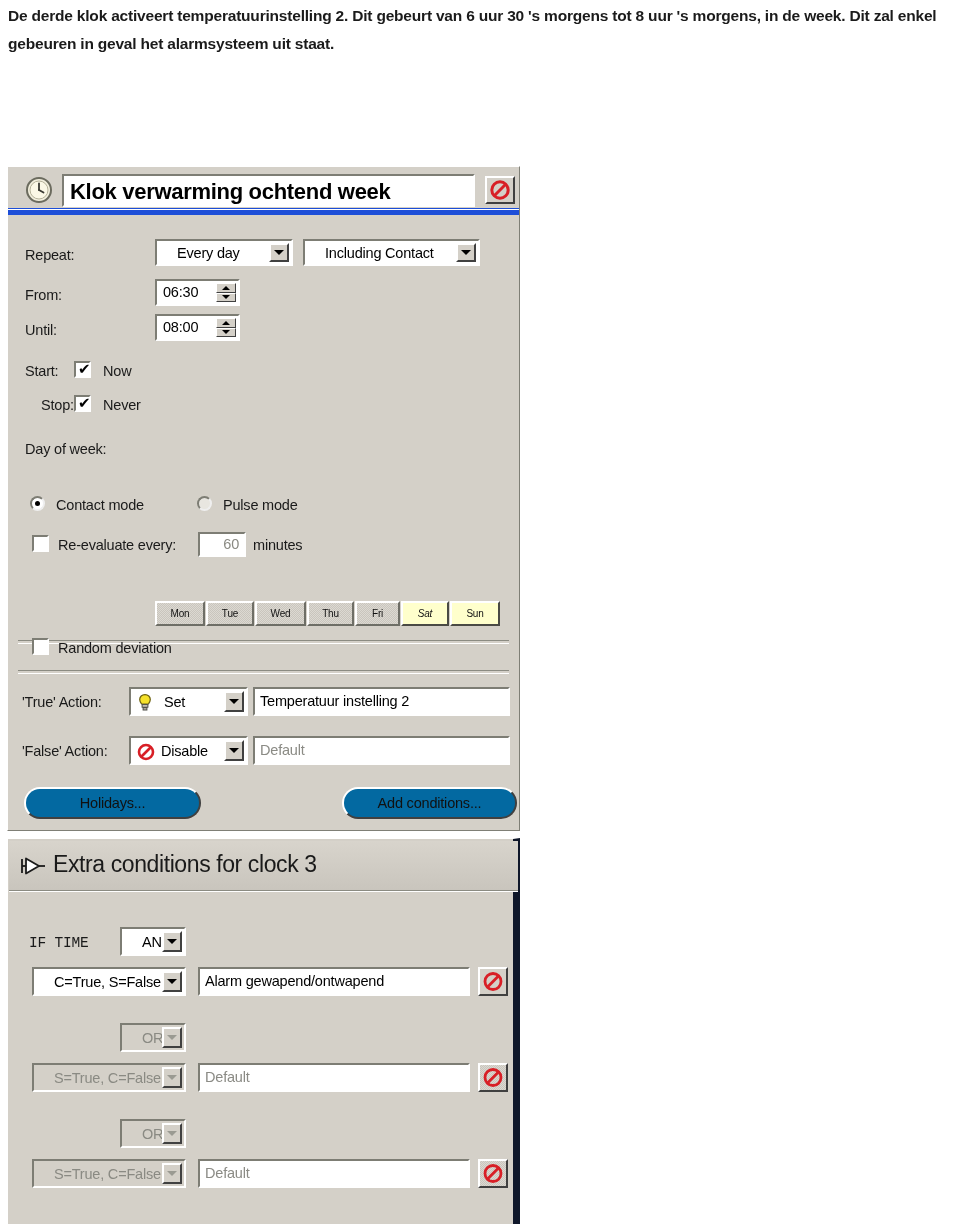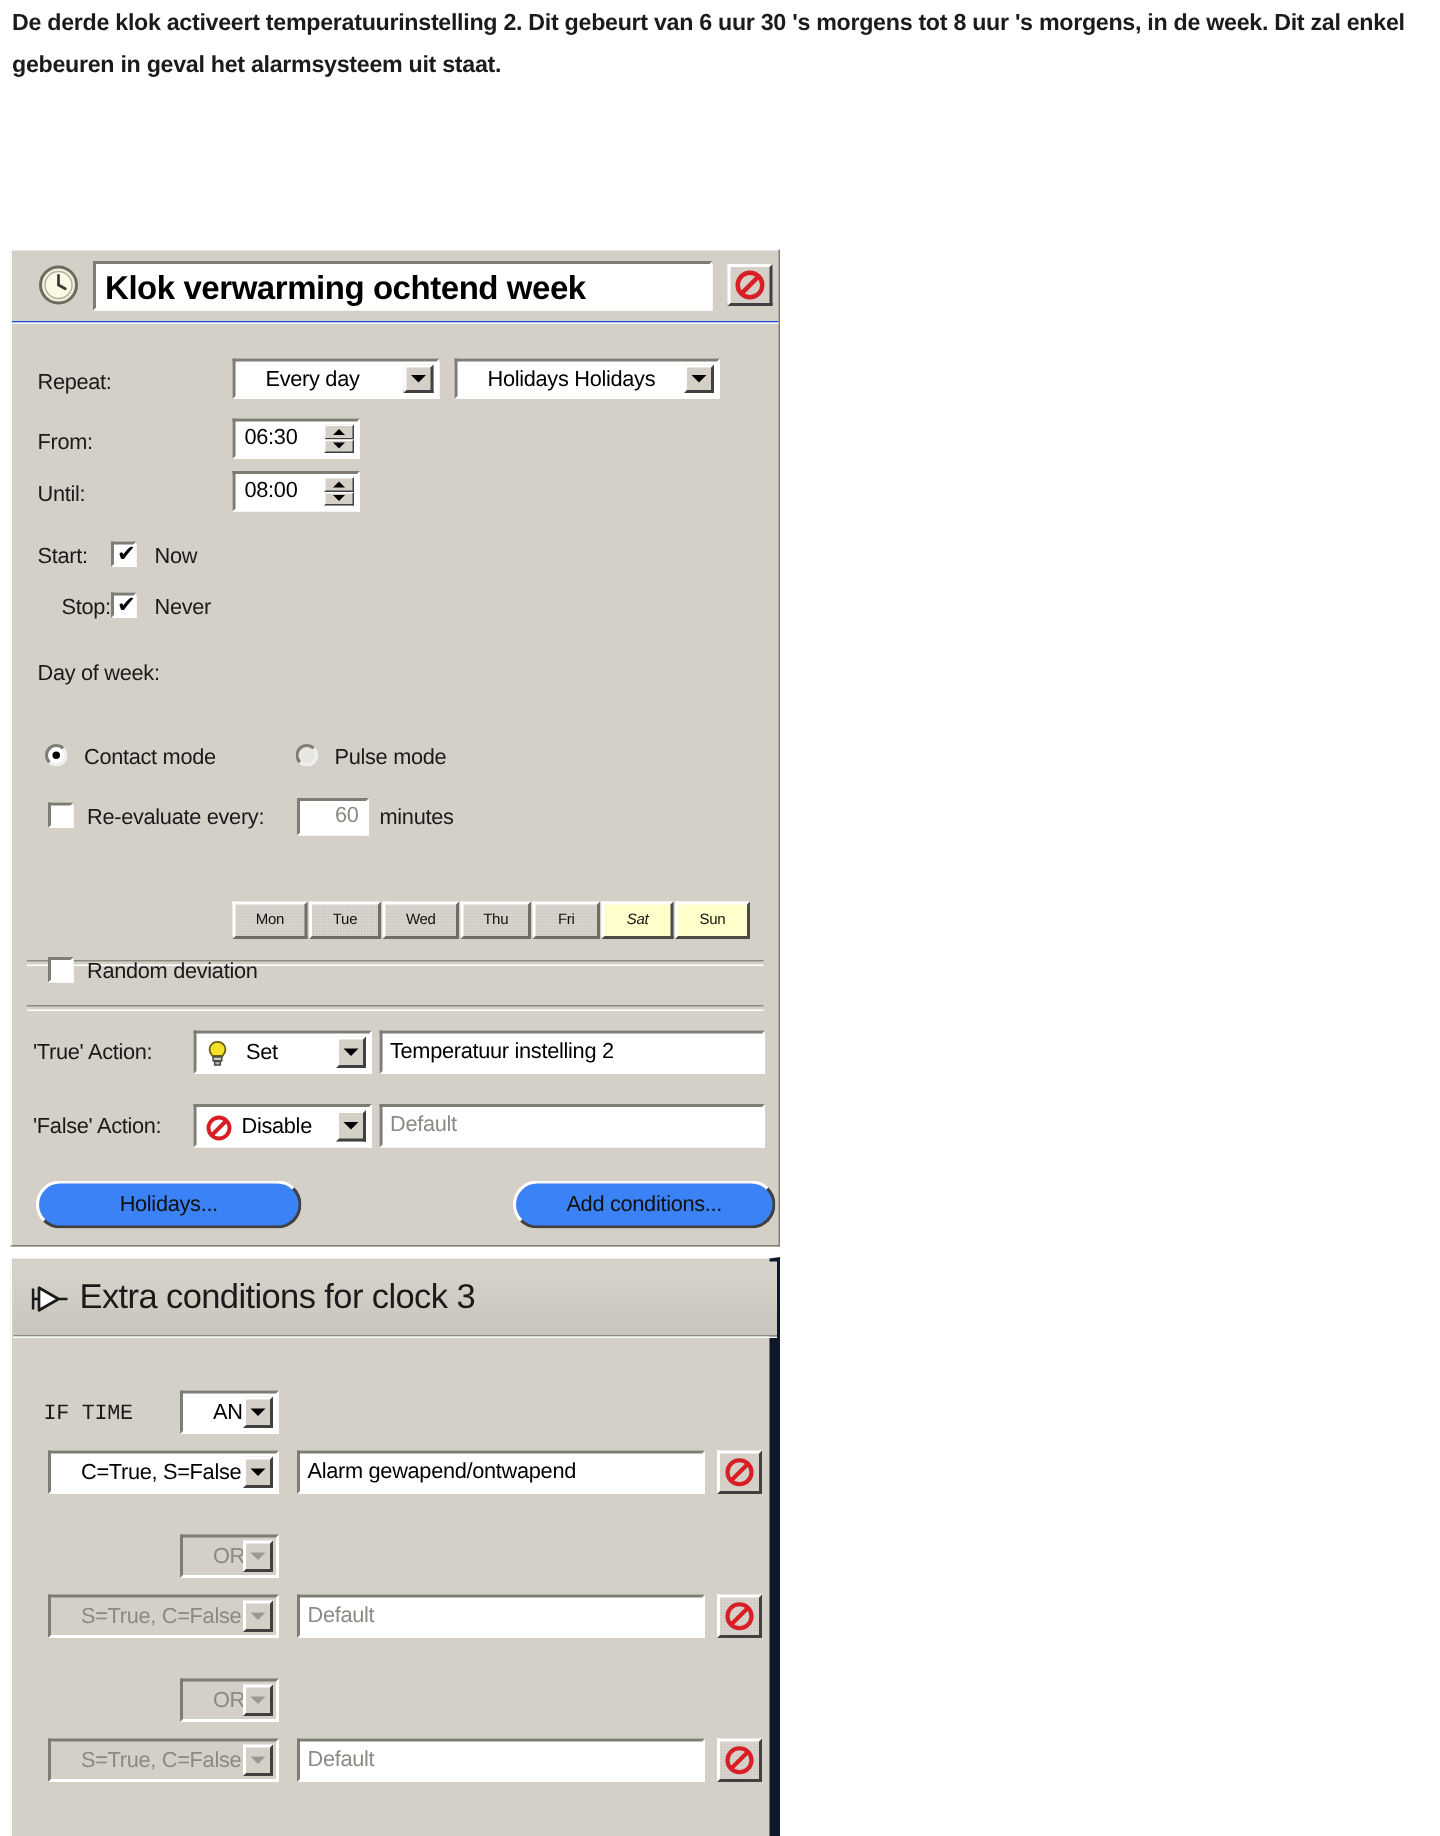--- a/index.html
+++ b/index.html
@@ -54,21 +54,21 @@
     box-sizing: border-box;
   }
 
   
   .title-row {
     position: absolute;
     left: 0; top: 0;
     width: 511px;
     height: 48px;
     box-sizing: border-box;
-    border-bottom: 1px solid #1d4ed8;
+    border-bottom: 7px solid #1d4ed8;
   }
   .title-row::after {
     content: "";
     position: absolute;
     left: 0; bottom: -2px;
     width: 100%;
     height: 1px;
     background: #ffffff;
   }
 
@@ -286,21 +286,21 @@
     border-left-color: #ffffff;
     border-right-color: #4a4a44;
     border-bottom-color: #4a4a44;
     font-weight: 500;
   }
 
   
   .pbtn {
     position: absolute;
     height: 32px;
-    background: #3b82f6;
+    background: #0369a1;
     box-sizing: border-box;
     border-top: 2px solid #ffffff;
     border-left: 2px solid #ffffff;
     border-right: 2px solid #404040;
     border-bottom: 2px solid #404040;
     display: flex;
     align-items: center;
     justify-content: center;
     font-size: 14.5px;
     color: #111;
@@ -396,21 +396,21 @@
     <span class="lbl" style="left:17px; top:80px;">Repeat:</span>
 
     <div class="combo" style="left:147px; top:72px; width:138px; height:27px;">
       <span class="combo-text">Every day</span>
       <span class="combo-arrow">
           <i class="tri-down"></i>
         </span>
     </div>
 
     <div class="combo" style="left:295px; top:72px; width:177px; height:27px;">
-      <span class="combo-text">Holidays Holidays</span>
+      <span class="combo-text">Including Contact</span>
       <span class="combo-arrow">
           <i class="tri-down"></i>
         </span>
     </div>
 
     <span class="lbl" style="left:17px; top:120px;">From:</span>
     <div class="sunken" style="left:147px; top:112px; width:85px; height:27px; padding-left:0;">
       <span style="position:absolute; left:6px; top:4px; font-size:14.5px;">06:30</span>
       <span class="spin-wrap">
         <span class="spin-btn">

